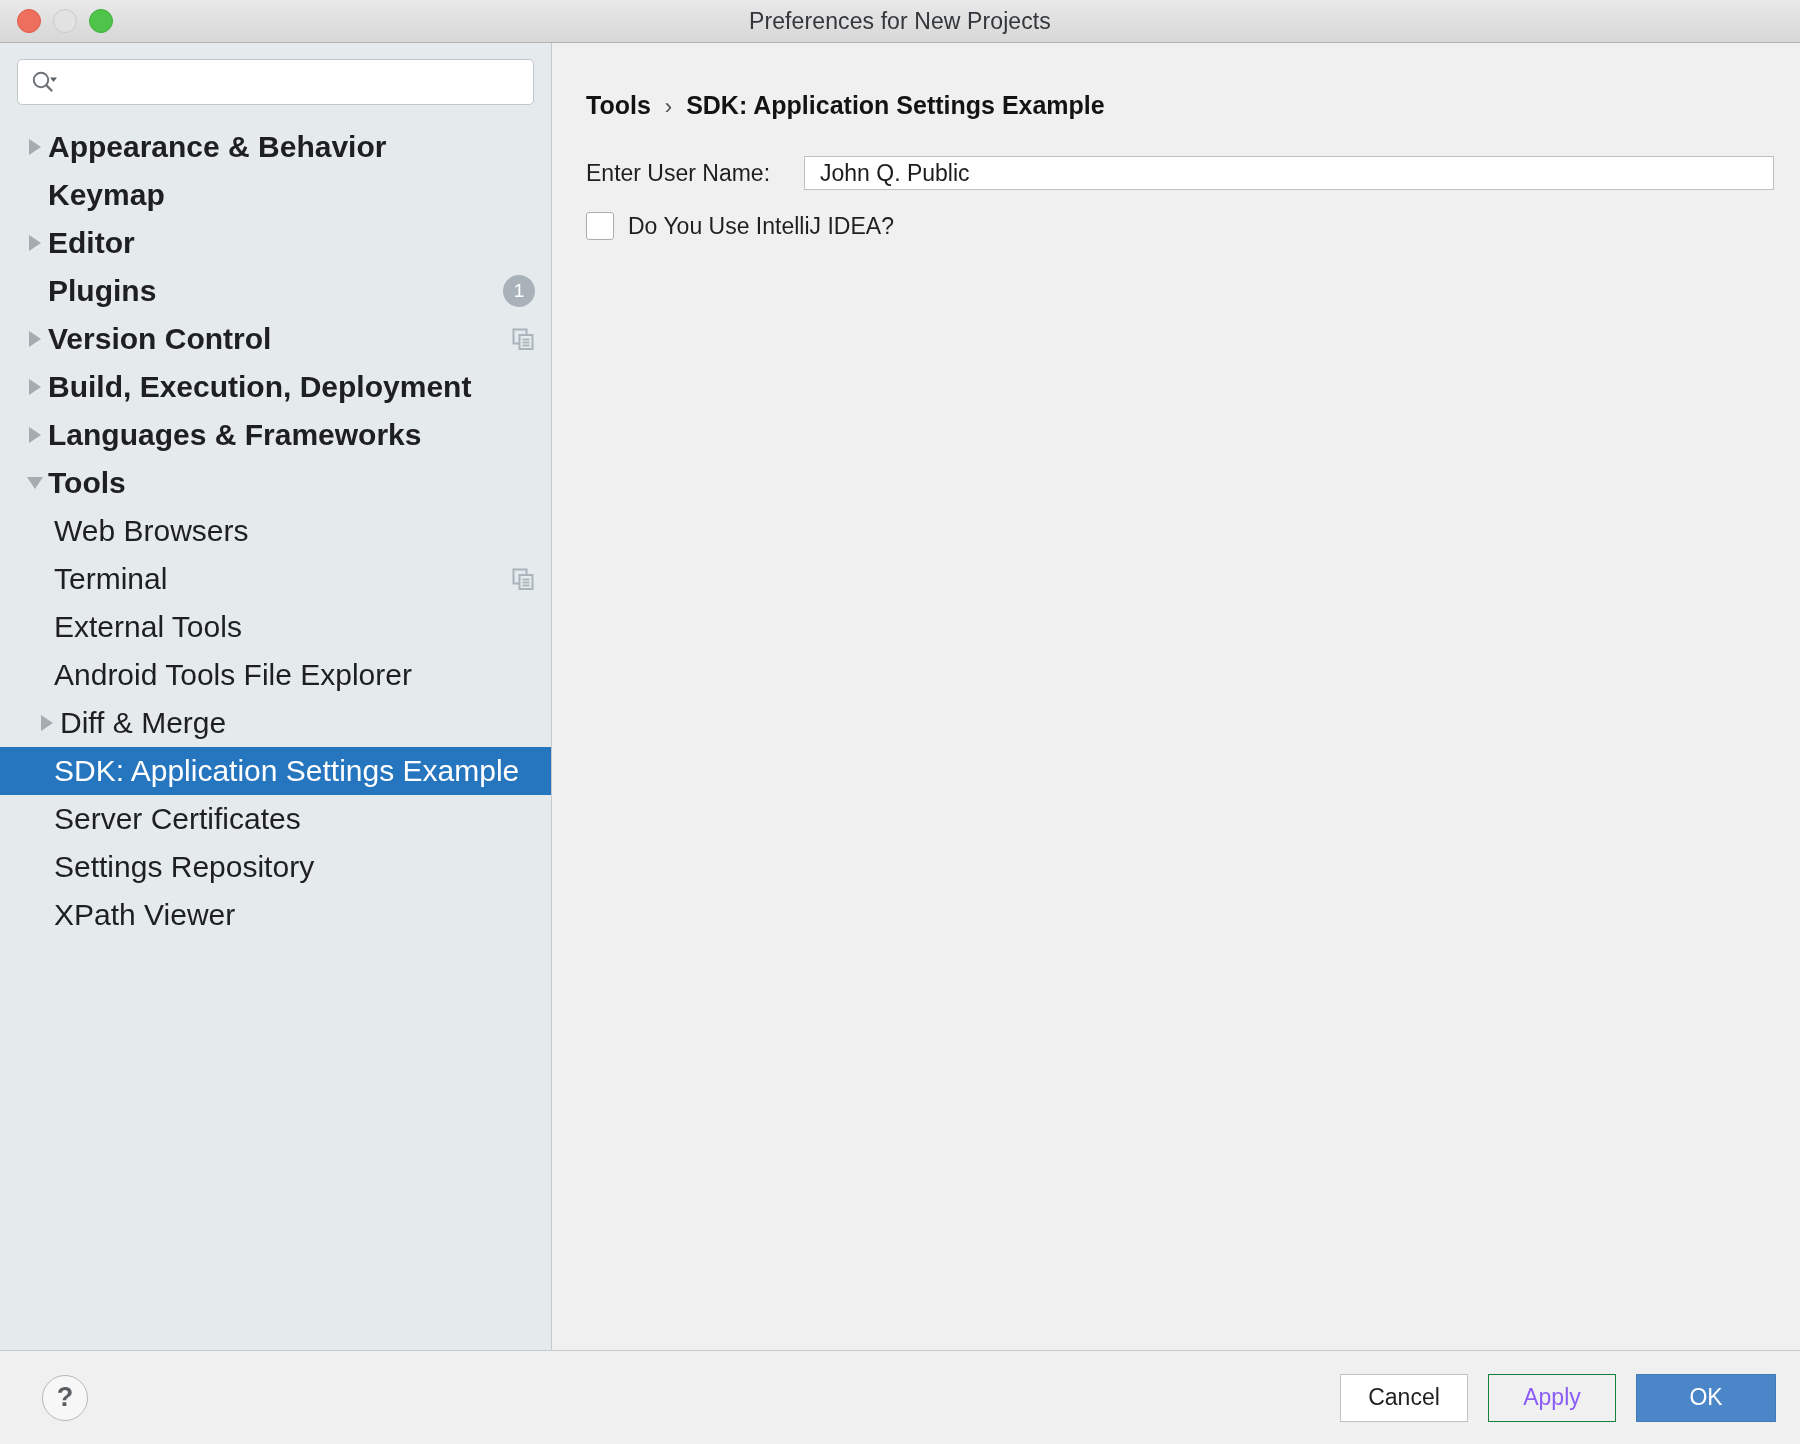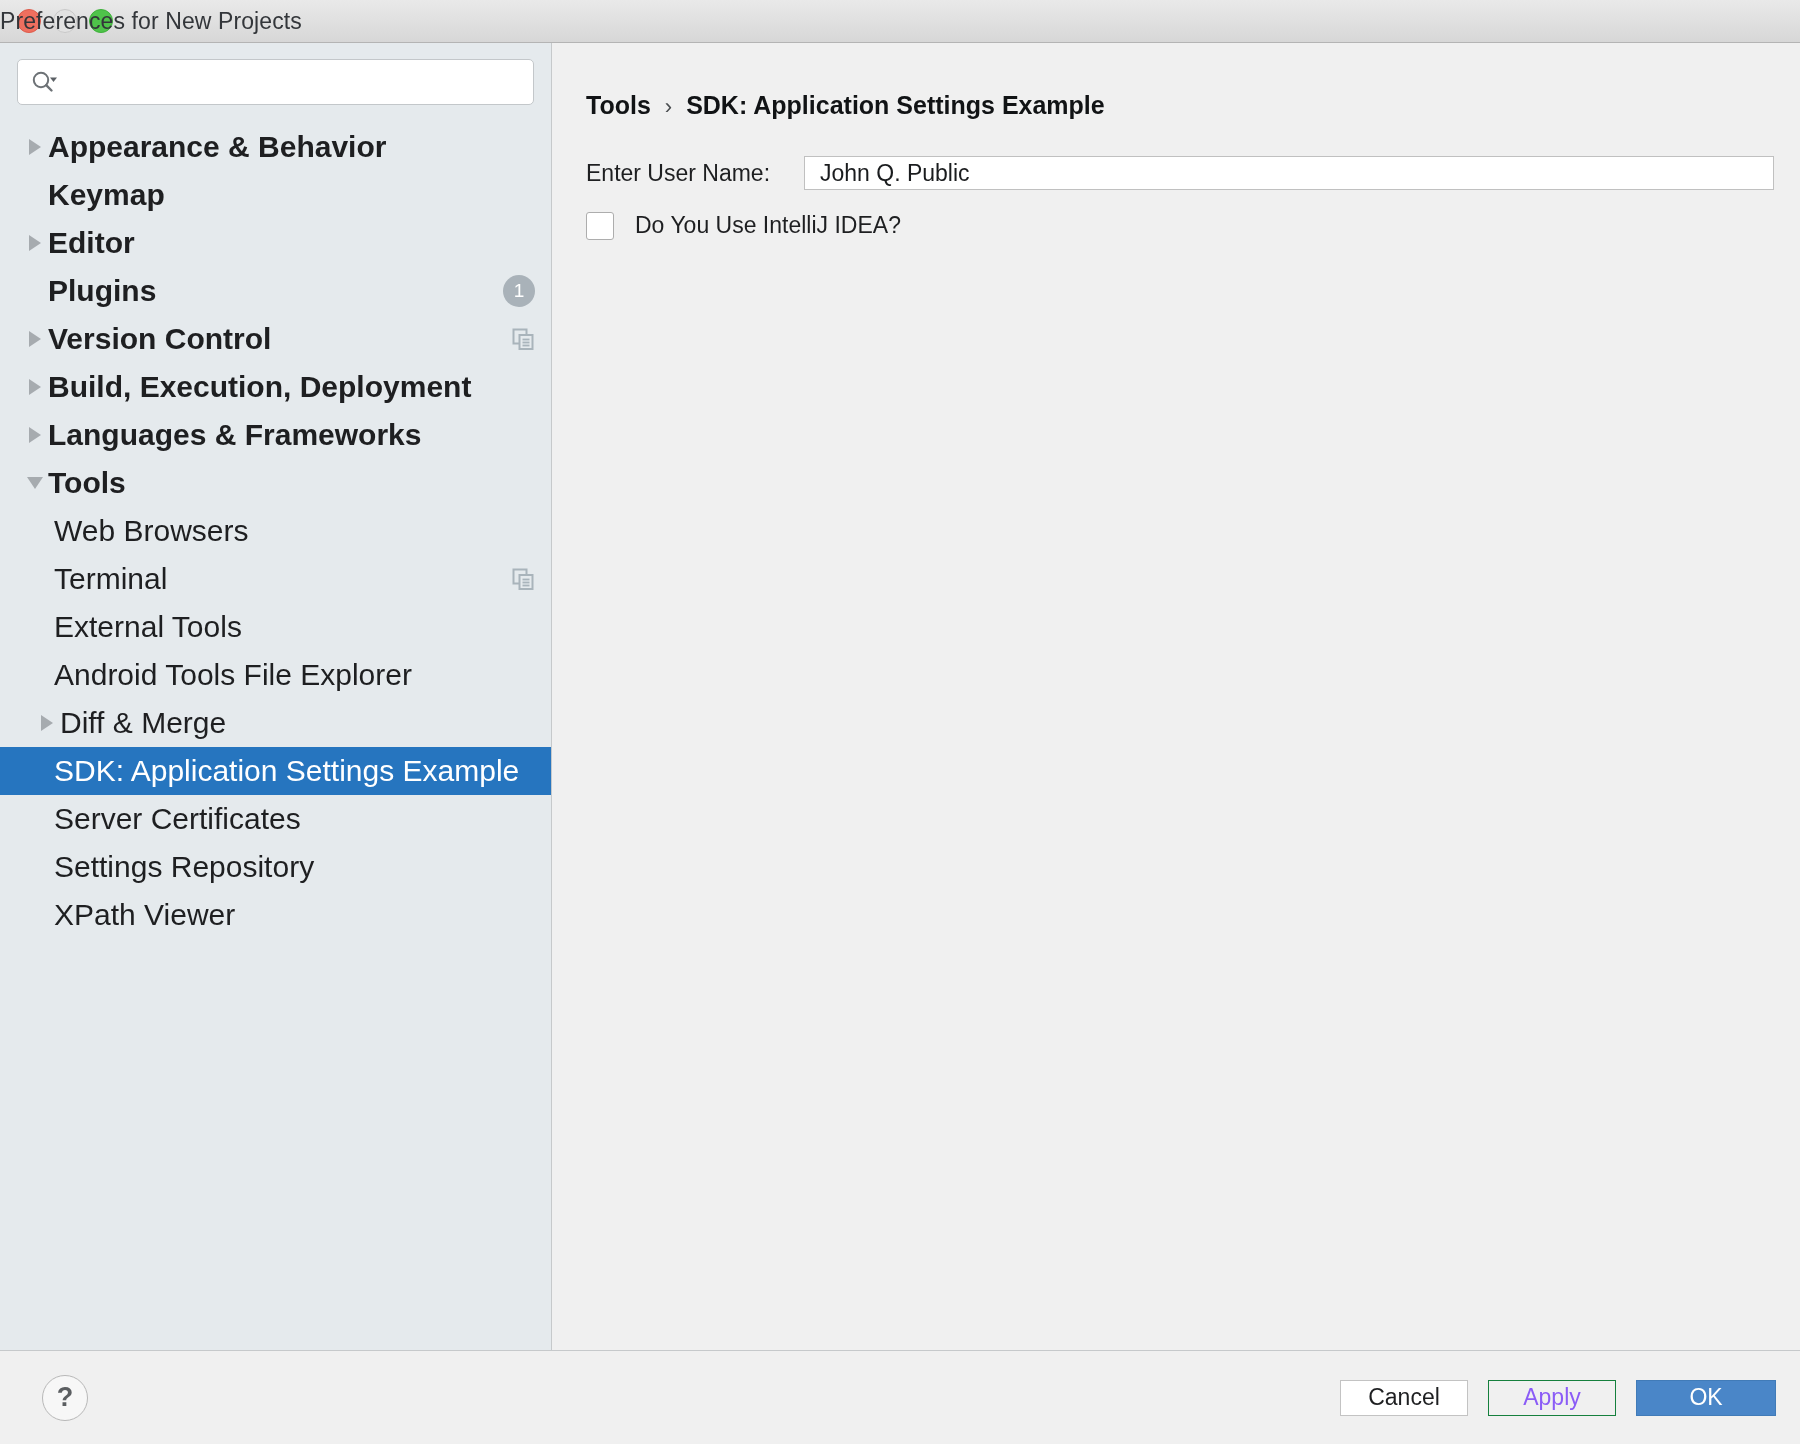--- a/index.html
+++ b/index.html
@@ -45,20 +45,21 @@
     height: 22px;
     border-radius: 50%;
     display: block;
   }
   .light.close  { background: #ef6f5f; border: 1px solid #dd5c4c; }
   .light.min    { background: #e2e2e2; border: 1px solid #c9c9c9; }
   .light.max    { background: #4fc34a; border: 1px solid #3eb13a; }
   .title-text {
     position: absolute;
     left: 0; right: 0;
+    text-align: center;
     font-size: 23px;
     color: #33363a;
     letter-spacing: 0.1px;
   }
 
   
   .body {
     flex: 1 1 auto;
     display: flex;
     min-height: 0;
@@ -214,22 +215,22 @@
     border: none;
     outline: none;
     background: transparent;
     width: 100%;
     font-family: "Liberation Sans", sans-serif;
     font-size: 23px;
     color: #1a1c1e;
   }
   .check-row {
     display: flex;
-    align-items: flex-start;
-    gap: 21px;
+    align-items: center;
+    gap: 14px;
   }
   .checkbox {
     width: 26px;
     height: 26px;
     border: 1px solid #adadad;
     background: #ffffff;
     border-radius: 3px;
     flex: 0 0 26px;
   }
   .check-label {
@@ -257,21 +258,21 @@
     color: #5b5e61;
     font-size: 27px;
     font-weight: bold;
     display: flex;
     align-items: center;
     justify-content: center;
     margin-left: 18px;
   }
   .footer-spacer { flex: 1 1 auto; }
   .btn {
-    height: 36px;
+    height: 48px;
     min-width: 128px;
     border-radius: 0;
     font-size: 23px;
     display: flex;
     align-items: center;
     justify-content: center;
     box-sizing: border-box;
     padding: 0 22px;
     margin-left: 20px;
   }

